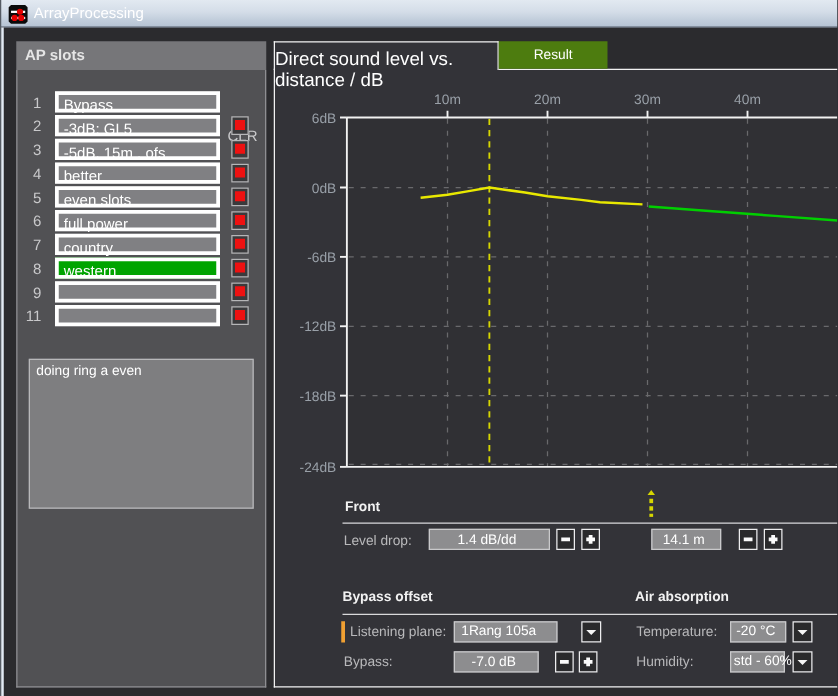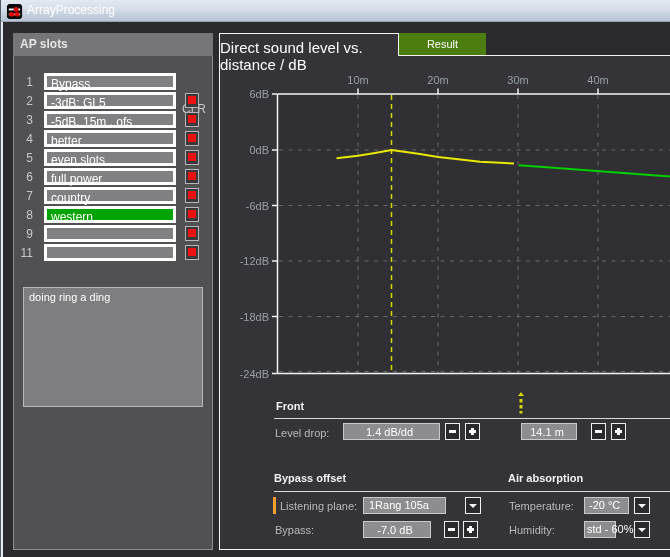--- a/index.html
+++ b/index.html
@@ -113,21 +113,21 @@
 
 <div class="abs slotnum" style="left:3px;top:227px">9</div>
 <div class="abs slotfield" style="top:225px"></div>
 <div class="abs redbtn" style="top:226px"></div>
 
 <div class="abs slotnum" style="left:3px;top:246px">11</div>
 <div class="abs slotfield" style="top:244px"></div>
 <div class="abs redbtn" style="top:245px"></div>
 
 <div id="commentlbl" class="abs">Comment:</div>
-<div id="commentbox" class="abs">doing ring a ding</div>
+<div id="commentbox" class="abs">doing ring a even</div>
 
 <div id="tabcontent" class="abs"></div>
 <div id="tabactive" class="abs">Direct sound level vs. distance / dB</div>
 <div id="tabresult" class="abs">Result</div>
 
 <svg id="chart" class="abs" width="450" height="365" viewBox="0 0 450 365">
   <rect x="57.5" y="39" width="392.5" height="279.5" fill="#303034"></rect>
 
   <g stroke="#69696c" stroke-width="1" stroke-dasharray="4 5.5">
     <line x1="138" y1="40" x2="138" y2="318"></line>
@@ -201,14 +201,14 @@
 <div class="abs lbl" style="left:275px;top:524px">Bypass:</div>
 <div class="abs inp" style="left:363px;top:521px;width:68px">-7.0 dB</div>
 <div class="abs btn bminus" style="left:444px;top:521px"></div>
 <div class="abs btn bplus" style="left:463px;top:521px"></div>
 
 <div class="abs hdr" style="left:508px;top:472px">Air absorption</div>
 <div class="abs lbl" style="left:509px;top:500px">Temperature:</div>
 <div class="abs dd" style="left:584px;top:497px;width:45px;padding-left:4px">-20 °C</div>
 <div class="abs arr" style="left:634px;top:497px"></div>
 <div class="abs lbl" style="left:509px;top:524px">Humidity:</div>
-<div class="abs dd" style="left:584px;top:521px;width:32px;padding-left:2px">std - 60%</div>
+<div class="abs dd" style="left:584px;top:521px;width:44px;padding-left:2px">std - 60%</div>
 <div class="abs arr" style="left:634px;top:521px"></div>
 
 </body></html>

